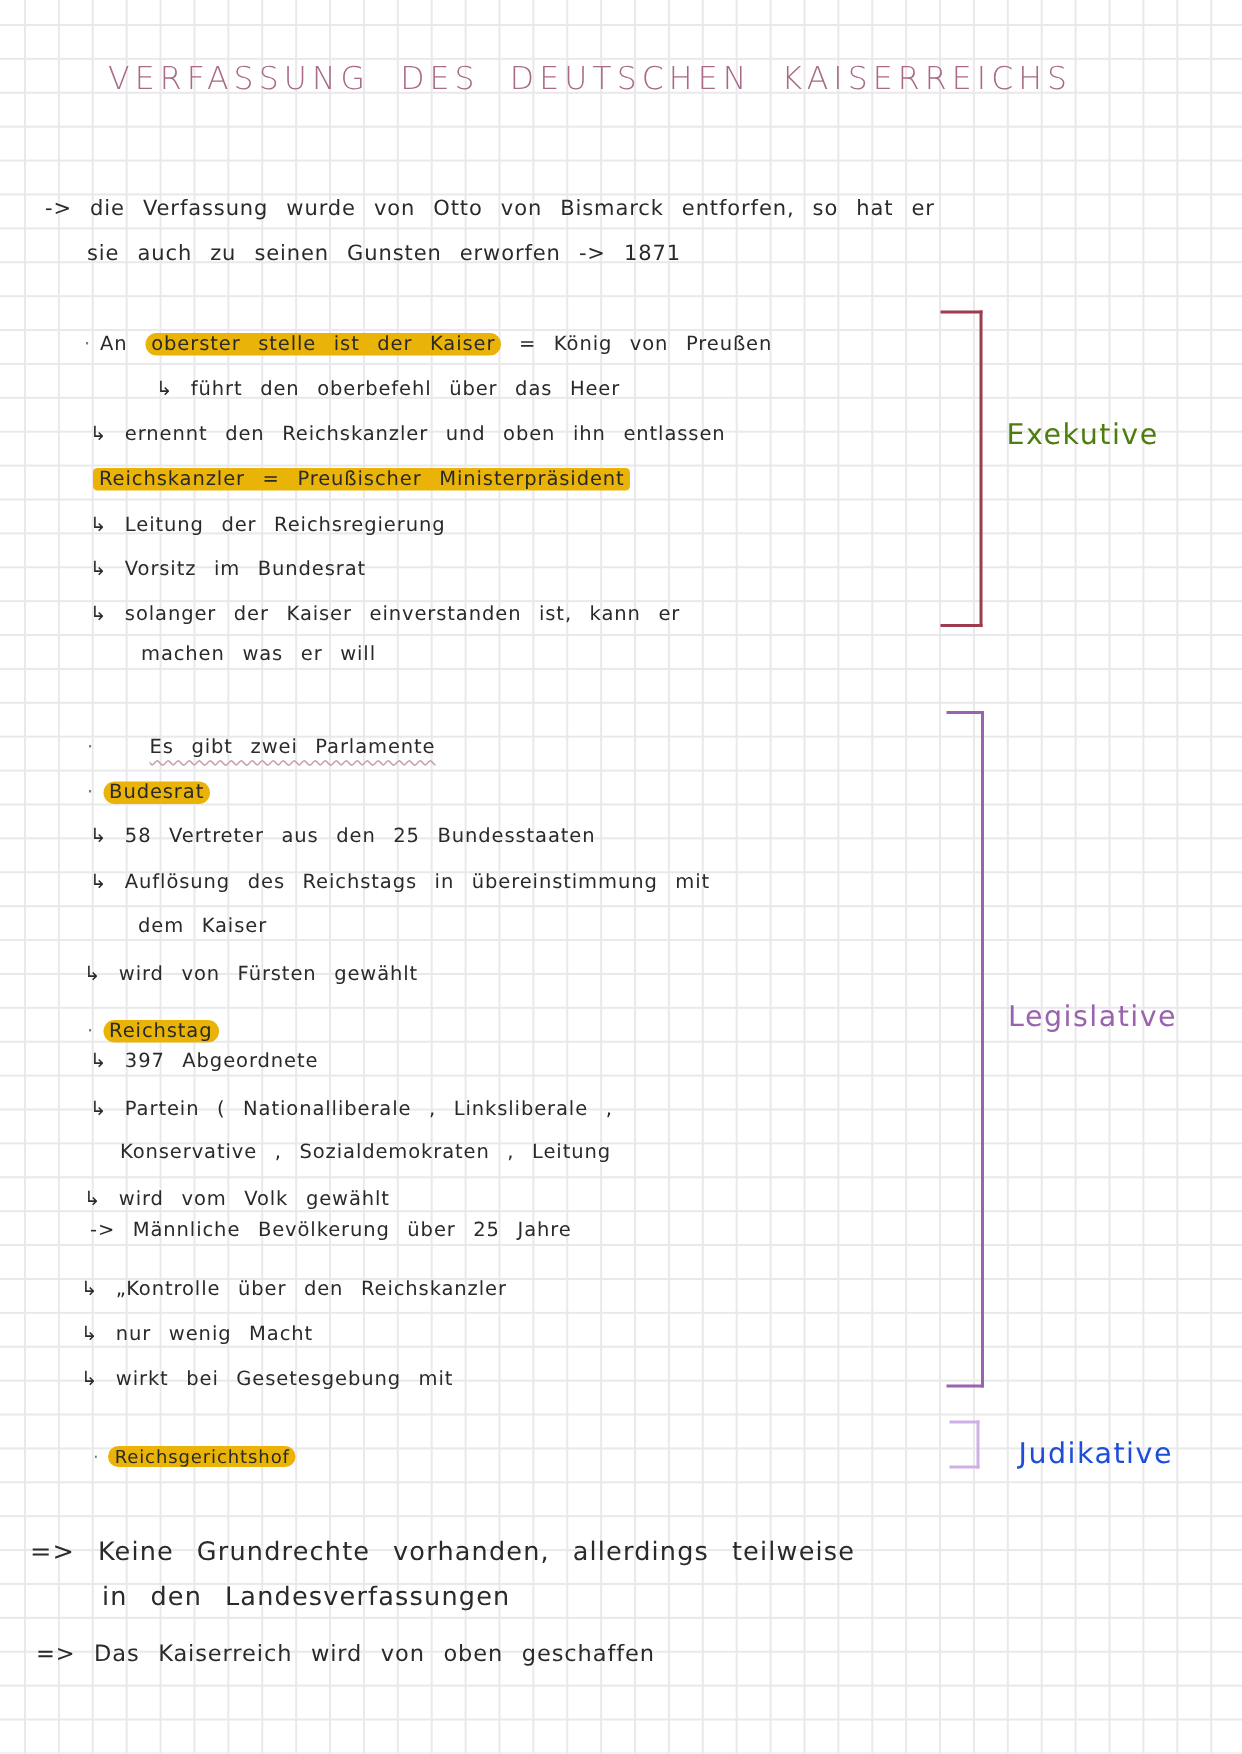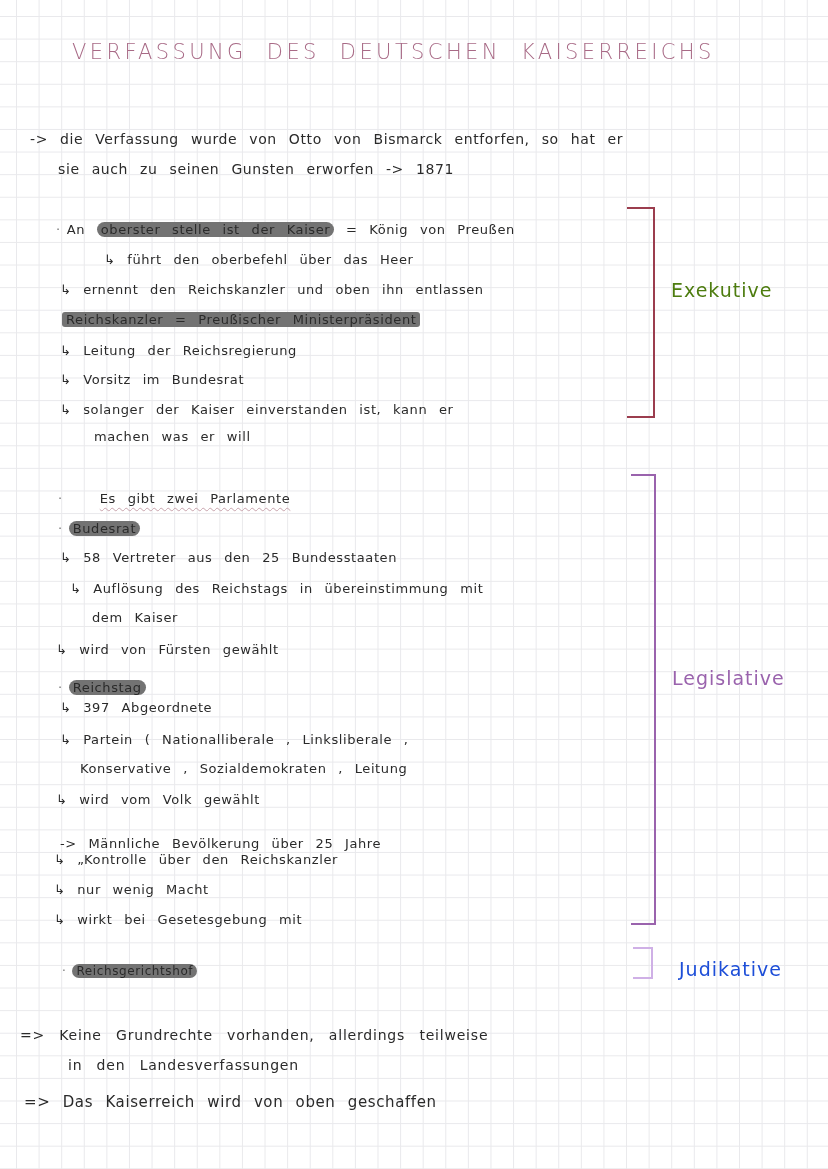--- a/index.html
+++ b/index.html
@@ -13,22 +13,22 @@
     background-position: 16px 16px;
     font-family: "DejaVu Sans", sans-serif;
     color: #2a2a2a;
   }
   .abs { position: absolute; white-space: nowrap; }
   .title {
     left: 72px; top: 40px; font-size: 21px; letter-spacing: 3.4px;
     color: #a86a86; font-weight: 300; word-spacing: 10px;
   }
   .line { font-size: 14px; letter-spacing: 0.6px; word-spacing: 7px; line-height: 18px; }
-  .line.big { font-size: 14px; letter-spacing: 0.8px; word-spacing: 9px; }
-  .hl { background: #737373; border-radius: 8px; padding: 0 4px; }
+  .line.big { font-size: 17px; letter-spacing: 0.8px; word-spacing: 9px; }
+  .hl { background: #eab308; border-radius: 8px; padding: 0 4px; }
   .wavy { text-decoration: underline wavy #c8a4ad; text-underline-offset: 4px; text-decoration-thickness: 1px; margin-left: 31px; }
   .bracket { position: absolute; border: 2px solid; border-left: none; }
   .label { position: absolute; font-size: 19px; letter-spacing: 1px; }
   .dot { color: #777; margin-right: 6px; }
 </style>
 </head>
 <body>
 
 <div class="abs title">VERFASSUNG DES DEUTSCHEN KAISERREICHS</div>
 
@@ -53,32 +53,32 @@
 <div class="bracket" style="left:627px; top:207px; width:26px; height:207px; border-color:#9b3d4e;"></div>
 <div class="label" style="left:671px; top:279px; color:#4d7c0f;">Exekutive</div>
 
 <div class="abs line" style="left:58px; top:490px; font-size:13px;">
   <span class="dot">·</span><span class="wavy">Es gibt zwei Parlamente</span>
 </div>
 <div class="abs line" style="left:58px; top:520px; font-size:13px;">
   <span class="dot">·</span><span class="hl">Budesrat</span>
 </div>
 <div class="abs line" style="left:60px; top:549px; font-size:13px;">↳ 58 Vertreter aus den 25 Bundesstaaten</div>
-<div class="abs line" style="left:60px; top:580px; font-size:13px;margin-left:10px;">↳ Auflösung des Reichstags in übereinstimmung mit</div>
+<div class="abs line" style="left:60px; top:580px; font-size:13px;">↳ Auflösung des Reichstags in übereinstimmung mit</div>
 <div class="abs line" style="left:92px; top:609px; font-size:13px;">dem Kaiser</div>
 <div class="abs line" style="left:56px; top:641px; font-size:13px;">↳ wird von Fürsten gewählt</div>
 
 <div class="abs line" style="left:58px; top:679px; font-size:13px;">
   <span class="dot">·</span><span class="hl">Reichstag</span>
 </div>
 <div class="abs line" style="left:60px; top:699px; font-size:13px;">↳ 397 Abgeordnete</div>
 <div class="abs line" style="left:60px; top:731px; font-size:13px;">↳ Partein  ( Nationalliberale , Linksliberale ,</div>
 <div class="abs line" style="left:80px; top:760px; font-size:13px;">Konservative , Sozialdemokraten , Leitung</div>
 <div class="abs line" style="left:56px; top:791px; font-size:13px;">↳ wird vom Volk gewählt</div>
-<div class="abs line" style="left:60px; top:835px; font-size:13px;text-align:center;">-&gt; Männliche Bevölkerung über 25 Jahre</div>
+<div class="abs line" style="left:60px; top:812px; font-size:13px;text-align:center;">-&gt; Männliche Bevölkerung über 25 Jahre</div>
 <div class="abs line" style="left:54px; top:851px; font-size:13px;">↳ „Kontrolle über den Reichskanzler</div>
 <div class="abs line" style="left:54px; top:881px; font-size:13px;">↳ nur wenig Macht</div>
 <div class="abs line" style="left:54px; top:911px; font-size:13px;">↳ wirkt bei Gesetesgebung mit</div>
 
 <div class="bracket" style="left:631px; top:474px; width:23px; height:447px; border-color:#9a63ad;"></div>
 <div class="label" style="left:672px; top:667px; color:#9a63ad;">Legislative</div>
 
 <div class="abs line" style="left:62px; top:962px; font-size:12px;">
   <span class="dot">·</span><span class="hl">Reichsgerichtshof</span>
 </div>

